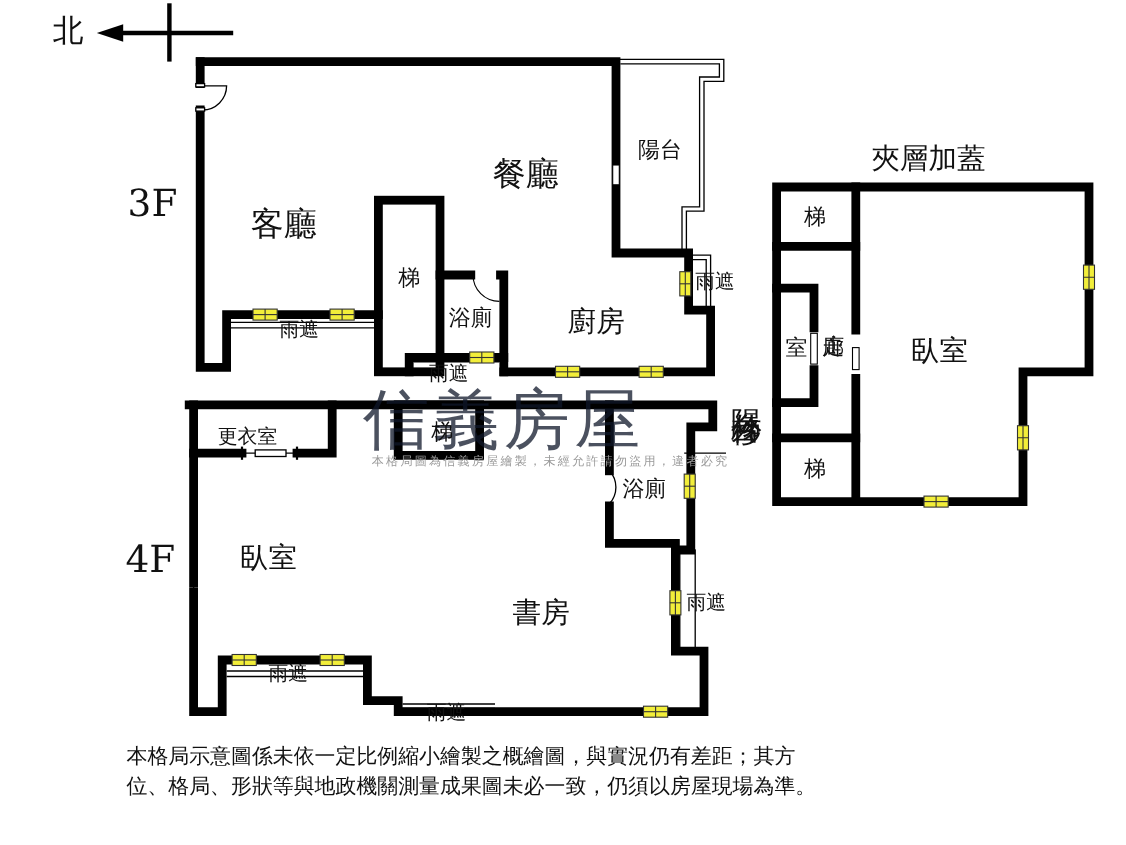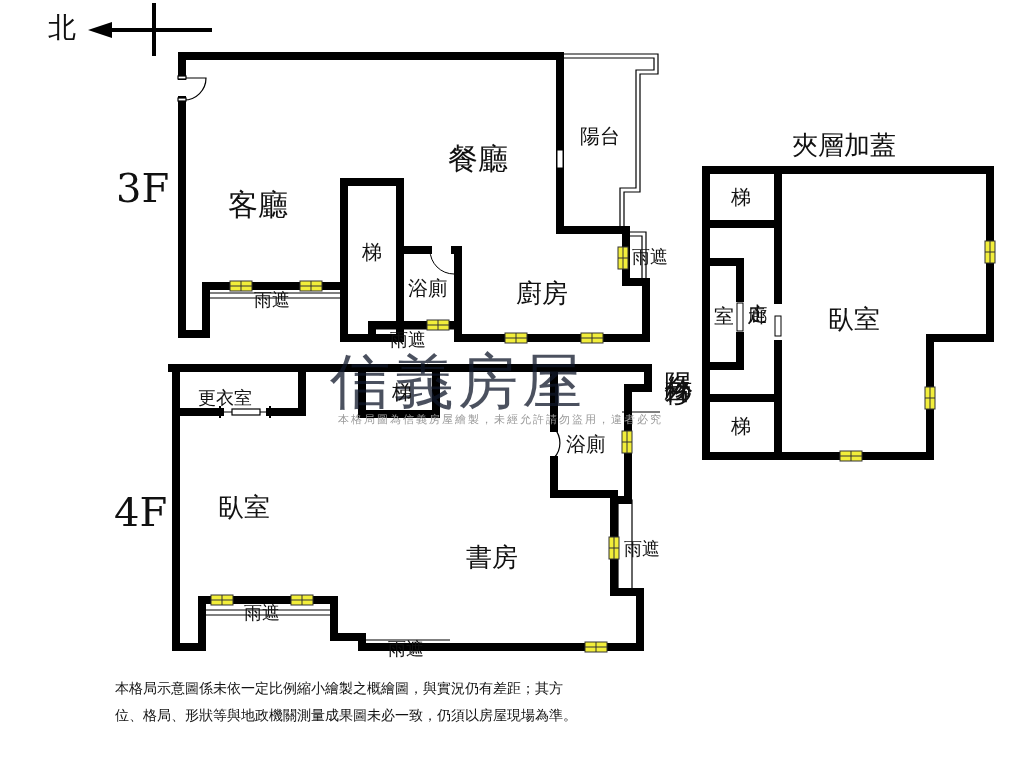--- a/index.html
+++ b/index.html
@@ -4,27 +4,27 @@
 <style>
   html, body { margin:0; padding:0; background:#ffffff; }
   body { width:1024px; height:768px; position:relative; overflow:hidden;
          font-family:"DejaVu Serif","Liberation Serif",serif; color:#111; }
   #plan { position:absolute; left:0; top:0; width:1024px; height:768px; }
   .lbl { position:absolute; white-space:nowrap; line-height:1; color:#111;
          font-family:"DejaVu Serif","Liberation Serif",serif; }
   .big { font-size:30px; }
   .mid { font-size:24px; }
   .sm  { font-size:18px; }
-  .floor { font-size:40px;text-align:center; }
+  .floor { font-size:34px;text-align:center; }
   .vert { writing-mode:vertical-rl; letter-spacing:2px; }
   .wm-logo { position:absolute; left:330px; top:342px; font-size:60px; color:#0f172a;
              opacity:0.75; letter-spacing:4px; font-family:"DejaVu Sans","Liberation Sans",sans-serif; }
   .wm-text { position:absolute; left:338px; top:412px; font-size:11px; color:#9a9a9a;
              letter-spacing:2px; font-family:"DejaVu Sans","Liberation Sans",sans-serif; }
-  .note { position:absolute; left:115px; top:675px; width:820px; font-size:14px; line-height:27px;
+  .note { position:absolute; left:115px; top:675px; width:820px; font-size:19px; line-height:27px;
           font-family:"DejaVu Serif","Liberation Serif",serif; color:#111; }
   .note div { white-space:nowrap; }
 </style>
 </head>
 <body>
 
 <svg id="plan" viewBox="0 0 1024 768" xmlns="http://www.w3.org/2000/svg">
   <defs>
     <g id="win-h">
       <rect x="-11" y="-5" width="22" height="10" fill="#f2ee3a" stroke="#333" stroke-width="1"></rect>

